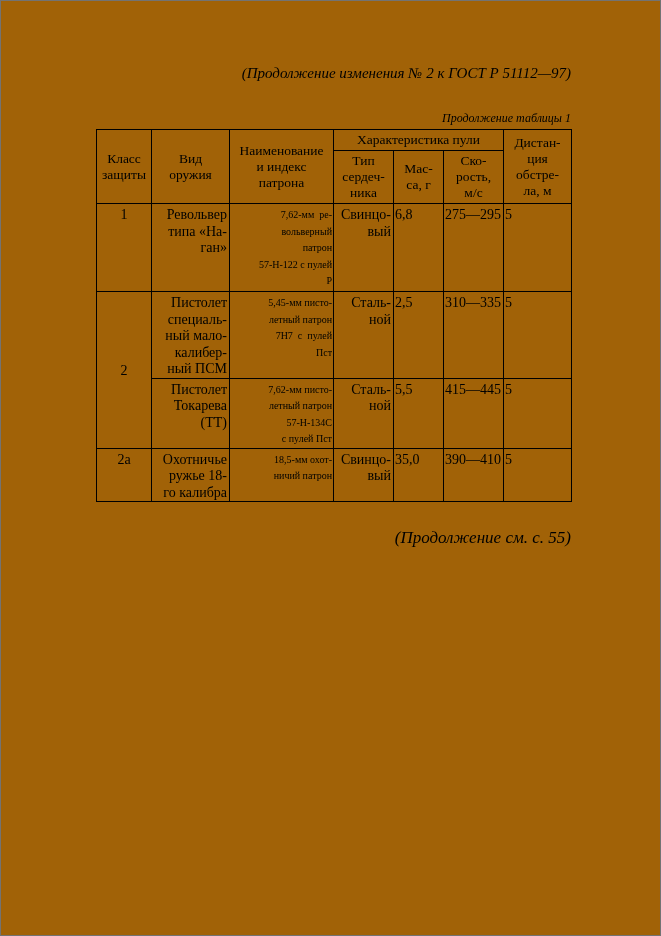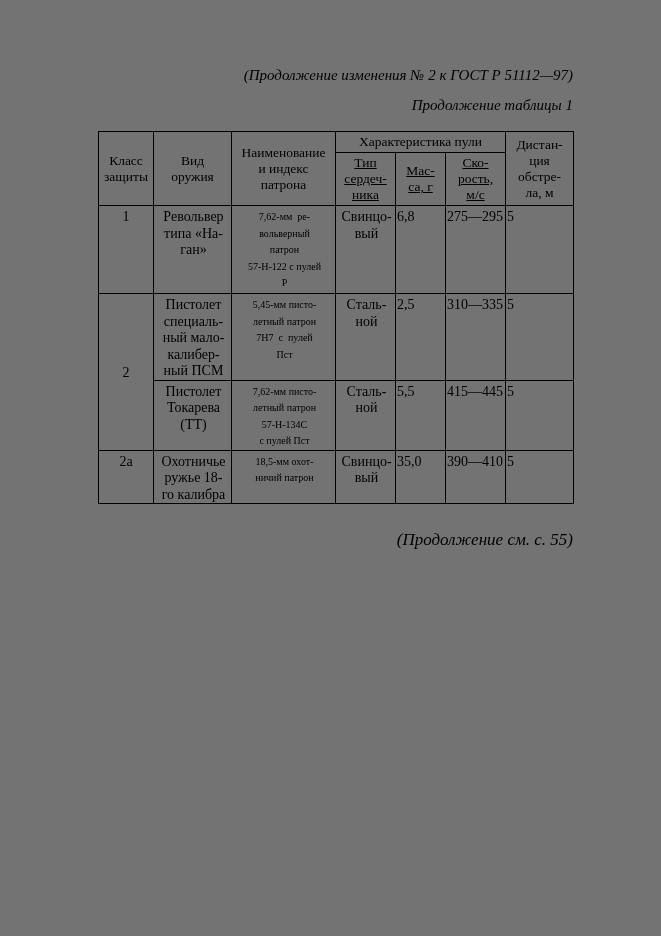--- a/index.html
+++ b/index.html
@@ -5,31 +5,31 @@
   * { margin: 0; padding: 0; box-sizing: border-box; }
   html, body { background: #e9e9e9; }
   body {
     width: 661px; height: 936px;
     position: relative;
     font-family: "Liberation Serif", serif;
     color: #000;
   }
   .page {
     position: absolute; inset: 0;
-    background: #737373;
-    border: 3px solid #737373;
+    background: #a16207;
+    border: 1px solid #737373;
     overflow: hidden;
   }
   .note {
     position: absolute; left: 95px; width: 475px;
     text-align: right; font-style: italic;
     white-space: pre-wrap;
   }
   .note-top   { top: 64px;  font-size: 15px; }
-  .note-table { top: 94px;  font-size: 15px; }
+  .note-table { top: 110px;  font-size: 12px; }
   .note-bottom{ top: 527px; font-size: 17px; }
 
   table.gost {
     position: absolute; left: 95px; top: 128px;
     width: 475px;
     border-collapse: collapse; table-layout: fixed;
     border: 1.5px solid #000;
   }
   .gost th, .gost td {
     border: 1px solid #000;
@@ -37,25 +37,25 @@
     overflow: hidden;
   }
   .gost th {
     font-weight: normal;
     font-size: 13.5px; line-height: 16px;
     text-align: center; vertical-align: middle;
     padding: 2px 1px;
   }
   .gost td {
     font-size: 14px; line-height: 16.5px;
-    vertical-align: top; text-align: center;
+    vertical-align: top; text-align: right;
     padding: 3px 2px 0 4px;
   }
   tr.hr1 { height: 20px; }
-  tr.hr2 { height: 52px; text-decoration: underline; }
+  tr.hr2 { height: 52px; }
   tr.br0 { height: 88px; }
   tr.br1 { height: 85px; }
   tr.br2 { height: 67px; }
   tr.br3 { height: 50px; margin-left: 32px; }
   td.cls { text-align: center; padding-left: 1px; padding-right: 1px; }
   td.cls-mid { vertical-align: middle; }
   td.num { text-align: left; padding-left: 1px; padding-right: 1px; }
   td.cart { font-size: 10px; padding-left: 3px; padding-right: 1px; }
 </style>
 </head>

